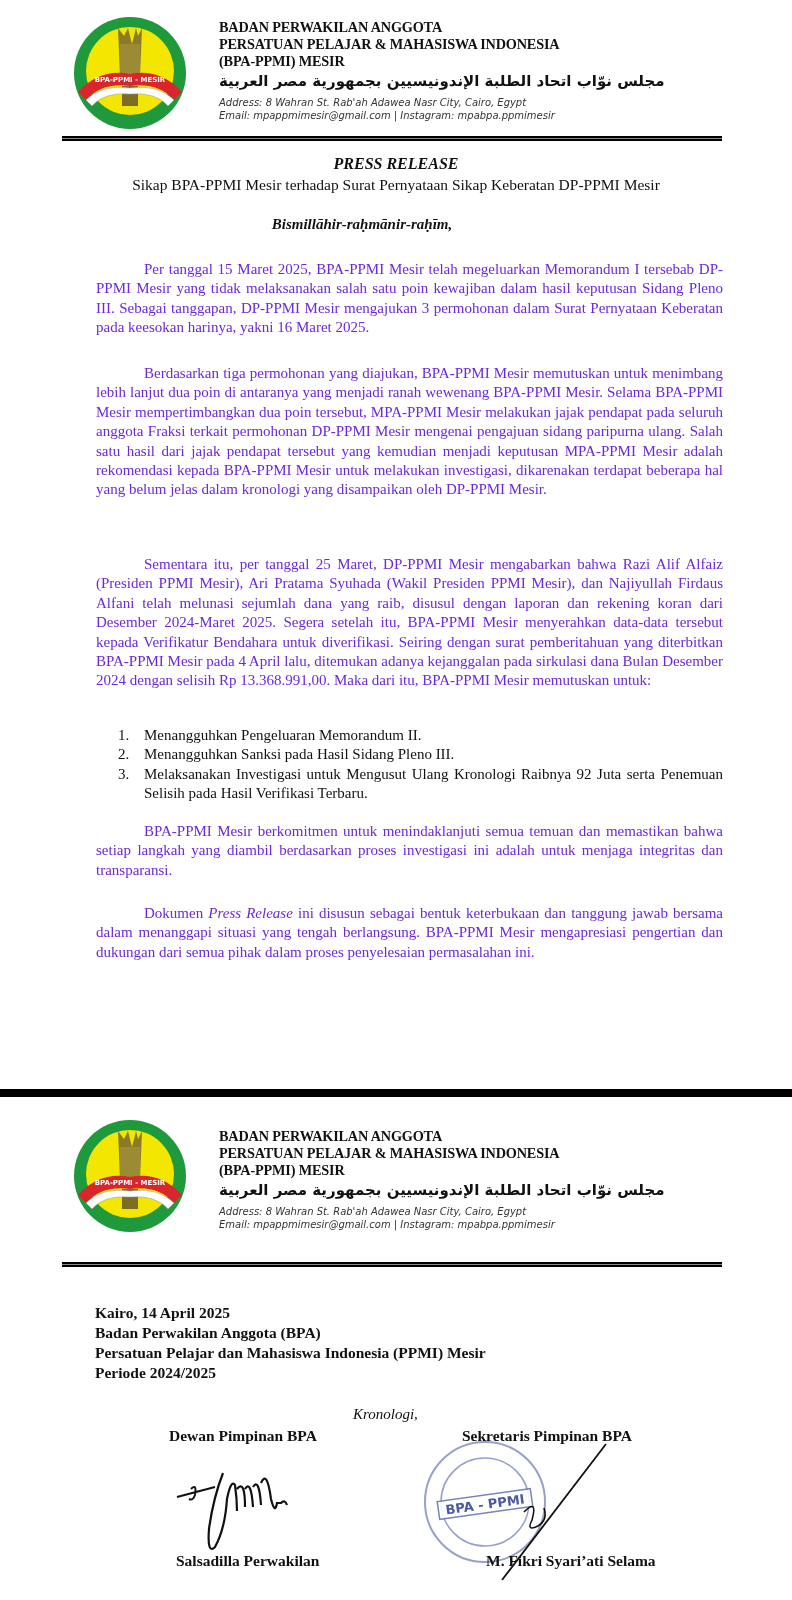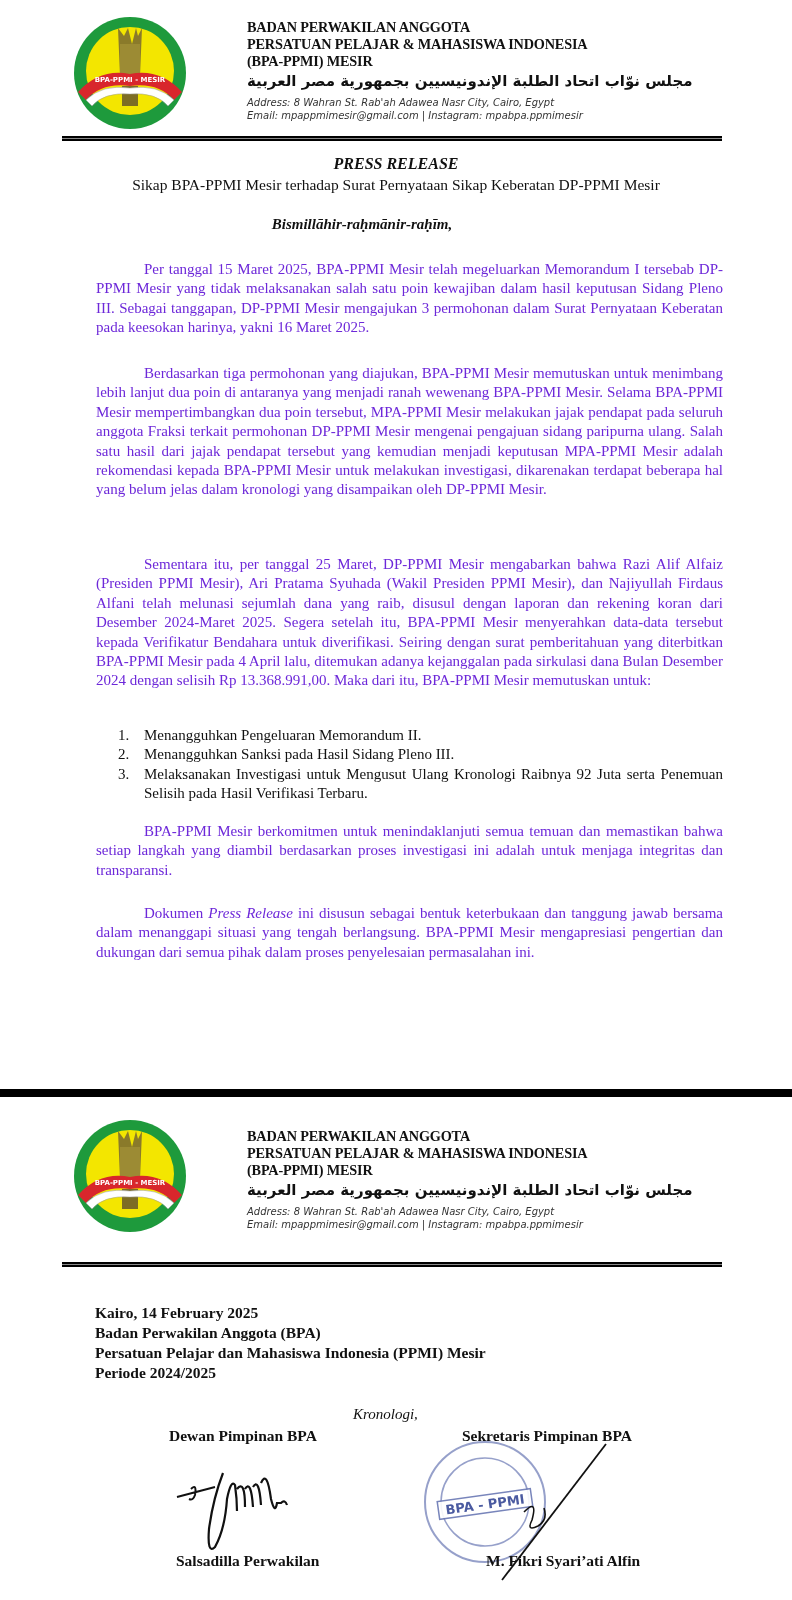--- a/index.html
+++ b/index.html
@@ -6,21 +6,21 @@
   body { width:792px; height:1600px; position:relative; overflow:hidden; font-family:"Liberation Serif", serif; color:#111; }
 
   .page { position:absolute; left:0; width:792px; background:#fff; }
   .page1 { top:0; height:1089px; }
   .page-sep { position:absolute; left:0; top:1089px; width:792px; height:8px; background:#000; }
   .page2 { top:1097px; height:503px; }
 
   
   .lh { position:absolute; left:0; width:792px; height:140px; }
   .logo { position:absolute; left:70px; top:14px; width:120px; height:118px; }
-  .lh-text { position:absolute; left:219px; top:18px;margin-left:28px; }
+  .lh-text { position:absolute; left:219px; top:18px; }
   .lh-line { font-family:"Liberation Serif", serif; font-weight:bold; font-size:15.5px; line-height:17px; letter-spacing:-0.2px; color:#111; white-space:nowrap; transform:scaleX(0.92); transform-origin:left; }
   .lh-ar { font-family:"DejaVu Sans", sans-serif; font-weight:bold; font-size:15px; line-height:22px; direction:rtl; text-align:left; unicode-bidi:plaintext; margin-top:1px; }
   .lh-addr { font-family:"DejaVu Sans", sans-serif; font-style:italic; font-size:10.5px; line-height:13px; color:#333; white-space:nowrap; transform:scaleX(0.95); transform-origin:left; }
   .lh-rule { position:absolute; left:62px; width:660px; height:5px; border-top:2px solid #000; border-bottom:2px solid #000; box-sizing:border-box; background:#888; }
 
   
   .pr-title { position:absolute; left:0; width:792px; text-align:center; font-style:italic; font-weight:bold; font-size:16px; top:155px; }
   .pr-subtitle { position:absolute; left:0; width:792px; text-align:center; font-weight:normal; font-size:15.5px; top:176px; white-space:nowrap; }
   .basmalah { position:absolute; left:0; width:724px; text-align:center; font-style:italic; font-weight:bold; font-size:15px; top:216px; }
 
@@ -104,21 +104,21 @@
       <div class="lh-line">PERSATUAN PELAJAR &amp; MAHASISWA INDONESIA</div>
       <div class="lh-line">(BPA-PPMI) MESIR</div>
       <div class="lh-ar">مجلس نوّاب اتحاد الطلبة الإندونيسيين بجمهورية مصر العربية</div>
       <div class="lh-addr" style="margin-top:4px;">Address: 8 Wahran St. Rab'ah Adawea Nasr City, Cairo, Egypt</div>
       <div class="lh-addr">Email: mpappmimesir@gmail.com | Instagram: mpabpa.ppmimesir</div>
     </div>
     <div class="lh-rule" style="top:165px;"></div>
   </div>
 
   <div class="closing" style="top:206px;">
-    <div>Kairo, 14 February 2025</div>
+    <div>Kairo, 14 April 2025</div>
     <div>Badan Perwakilan Anggota (BPA)</div>
     <div>Persatuan Pelajar dan Mahasiswa Indonesia (PPMI) Mesir</div>
     <div>Periode 2024/2025</div>
   </div>
 
   <div class="ack">Kronologi,</div>
 
   <div class="sig-title" style="left:169px;">Dewan Pimpinan BPA</div>
   <svg class="sig-svg" style="left:175px;top:362px;" width="150" height="100" viewBox="0 0 150 100">
     <path d="M2 38 L40 28 M16 30 Q22 24 20 36 Q18 42 14 40" stroke="#111" stroke-width="2" fill="none"></path>
@@ -130,14 +130,14 @@
     <circle cx="65" cy="65" r="60" fill="none" stroke="#6a78b4" stroke-width="2" opacity="0.7"></circle>
     <circle cx="65" cy="65" r="44" fill="none" stroke="#6a78b4" stroke-width="1.5" opacity="0.7"></circle>
     <rect x="18" y="58" width="94" height="18" fill="#fff" stroke="#6a78b4" stroke-width="1.5" opacity="0.9" transform="rotate(-8 65 67)"></rect>
     <text x="65" y="72" font-size="13" text-anchor="middle" fill="#4a5aa0" font-family="DejaVu Sans, sans-serif" font-weight="bold" transform="rotate(-8 65 67)">BPA - PPMI</text>
   </svg>
   <div class="sig-title" style="left:462px;">Sekretaris Pimpinan BPA</div>
   <svg class="sig-svg" style="left:498px;top:345px;" width="120" height="140" viewBox="0 0 120 140">
     <path d="M108 2 L4 138" stroke="#111" stroke-width="1.8" fill="none"></path>
     <path d="M26 70 Q40 56 34 78 Q28 90 40 84 Q50 78 46 66" stroke="#111" stroke-width="1.6" fill="none"></path>
   </svg>
-  <div class="sig-name" style="left:486px;">M. Fikri Syari’ati Alfin</div>
+  <div class="sig-name" style="left:486px;">M. Fikri Syari’ati Selama</div>
 </div>
 
 </body></html>

